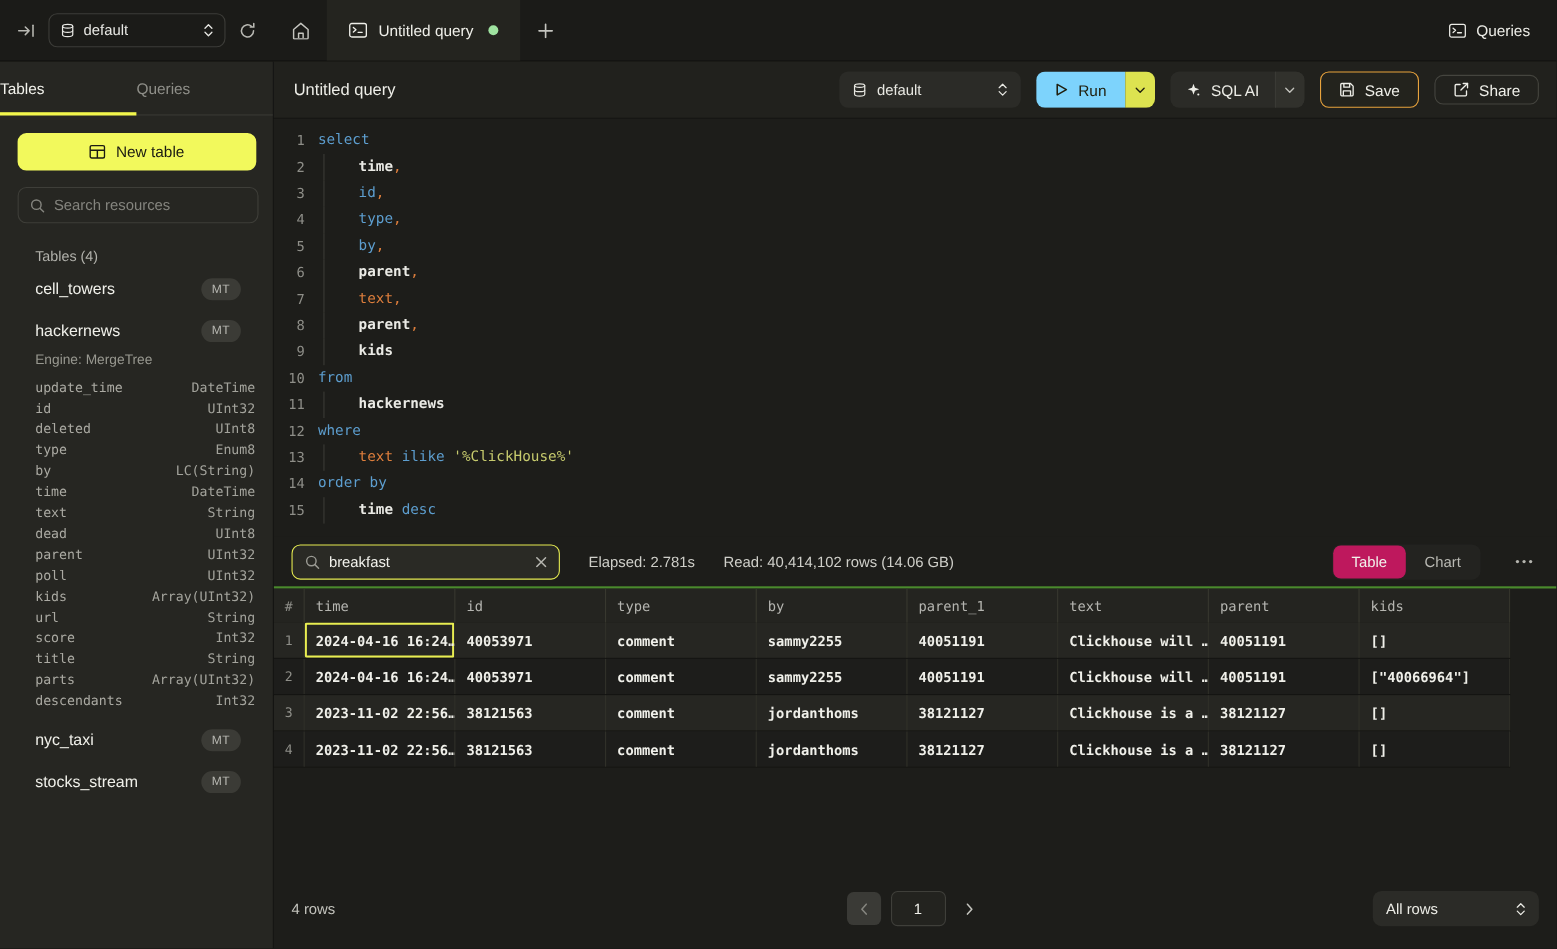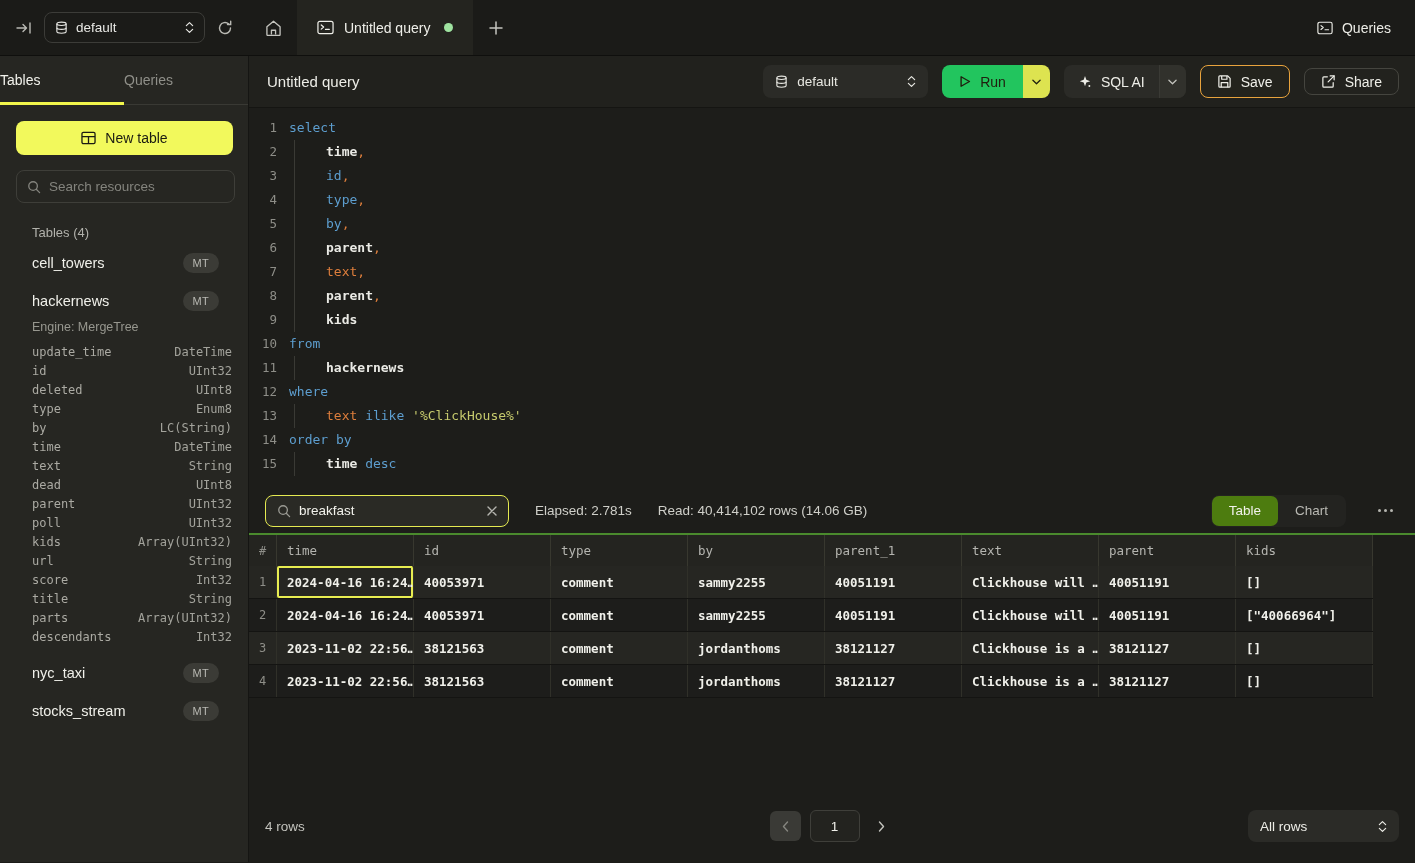--- a/index.html
+++ b/index.html
@@ -55,21 +55,21 @@
 
   
   .q-toolbar{height:52px;flex:none;display:flex;align-items:center;padding:0 16px;background:#21211d;
     border-bottom:1px solid #151512}
   .q-title{flex:1;font-size:15px;color:#ededE7;padding-left:2px}
   .q-actions{display:flex;align-items:center;gap:14px}
   .tb-select{height:33px;width:165px;display:flex;align-items:center;gap:9px;padding:0 12px;
     background:#2b2b27;border-radius:8px;font-size:13.5px;color:#e8e8e2;cursor:pointer}
   .tb-select .grow{flex:1}
   .run-btn{height:33px;display:flex;align-items:stretch;border-radius:8px;overflow:hidden;cursor:pointer}
-  .run-main{display:flex;align-items:center;gap:9px;padding:0 17px;background:#22c55e;color:#20200f;font-size:14px}
+  .run-main{display:flex;align-items:center;gap:9px;padding:0 17px;background:#7dd3fc;color:#20200f;font-size:14px}
   .run-caret{width:27px;display:flex;align-items:center;justify-content:center;background:#dde350;color:#20200f}
   .sqlai-btn{height:33px;display:flex;align-items:stretch;border-radius:8px;overflow:hidden;background:#2b2b27;cursor:pointer}
   .sqlai-main{display:flex;align-items:center;gap:9px;padding:0 14px;color:#ededE7;font-size:14px}
   .sqlai-caret{width:27px;display:flex;align-items:center;justify-content:center;color:#c3c3bd;
     border-left:1px solid #3a3a35;background:#31312c}
   .save-btn{height:33px;display:flex;align-items:center;gap:9px;padding:0 16px;background:#23231d;
     border:1.5px solid #e8a33d;border-radius:8px;color:#efefe9;font-size:14px;cursor:pointer}
   .share-btn{height:27px;display:flex;align-items:center;gap:9px;padding:0 16px;background:#22221e;
     border:1px solid #45453f;border-radius:8px;color:#efefe9;font-size:14px;cursor:pointer}
 
@@ -90,21 +90,21 @@
   .r-search{width:244px;height:32px;flex:none;border:1.5px solid #e5ea51;border-radius:8px;background:#2a2a25;
     display:flex;align-items:center;gap:8px;padding:0 11px;color:#9a9a93}
   .r-search input{flex:1;background:transparent;border:none;outline:none;color:#f2f2ec;font-size:13.5px;
     font-family:"Liberation Sans",sans-serif;min-width:0}
   .r-clear{color:#b5b5af;font-size:13px;cursor:pointer}
   .r-stat{font-size:13.5px;color:#cfcfc9;white-space:nowrap}
   .r-spacer{flex:1}
   .seg{display:flex;background:#232320;border-radius:8px;padding:1px;flex:none}
   .seg-item{height:30px;display:flex;align-items:center;padding:0 17px;font-size:13.5px;color:#b9b9b3;
     border-radius:7px;cursor:pointer}
-  .seg-item.active{background:#4d7c0f;color:#f2f2ec}
+  .seg-item.active{background:#be185d;color:#f2f2ec}
   .dots{display:flex;gap:3px;padding:0 6px;cursor:pointer}
   .dots i{width:3px;height:3px;border-radius:50%;background:#b5b5af}
 
   
   .green-line{height:2px;background:#4a8a2d;flex:none}
   .rt{flex:none;overflow:hidden;width:1124px}
   .rt-head{display:flex;height:31px;background:#242420}
   .rt-h{width:137px;flex:none;display:flex;align-items:center;padding-left:10px;
     font-family:"DejaVu Sans Mono",monospace;font-size:12.5px;color:#b5b5b0;
     border-right:1px solid #39392f4d;border-right:1px solid #38382f}

